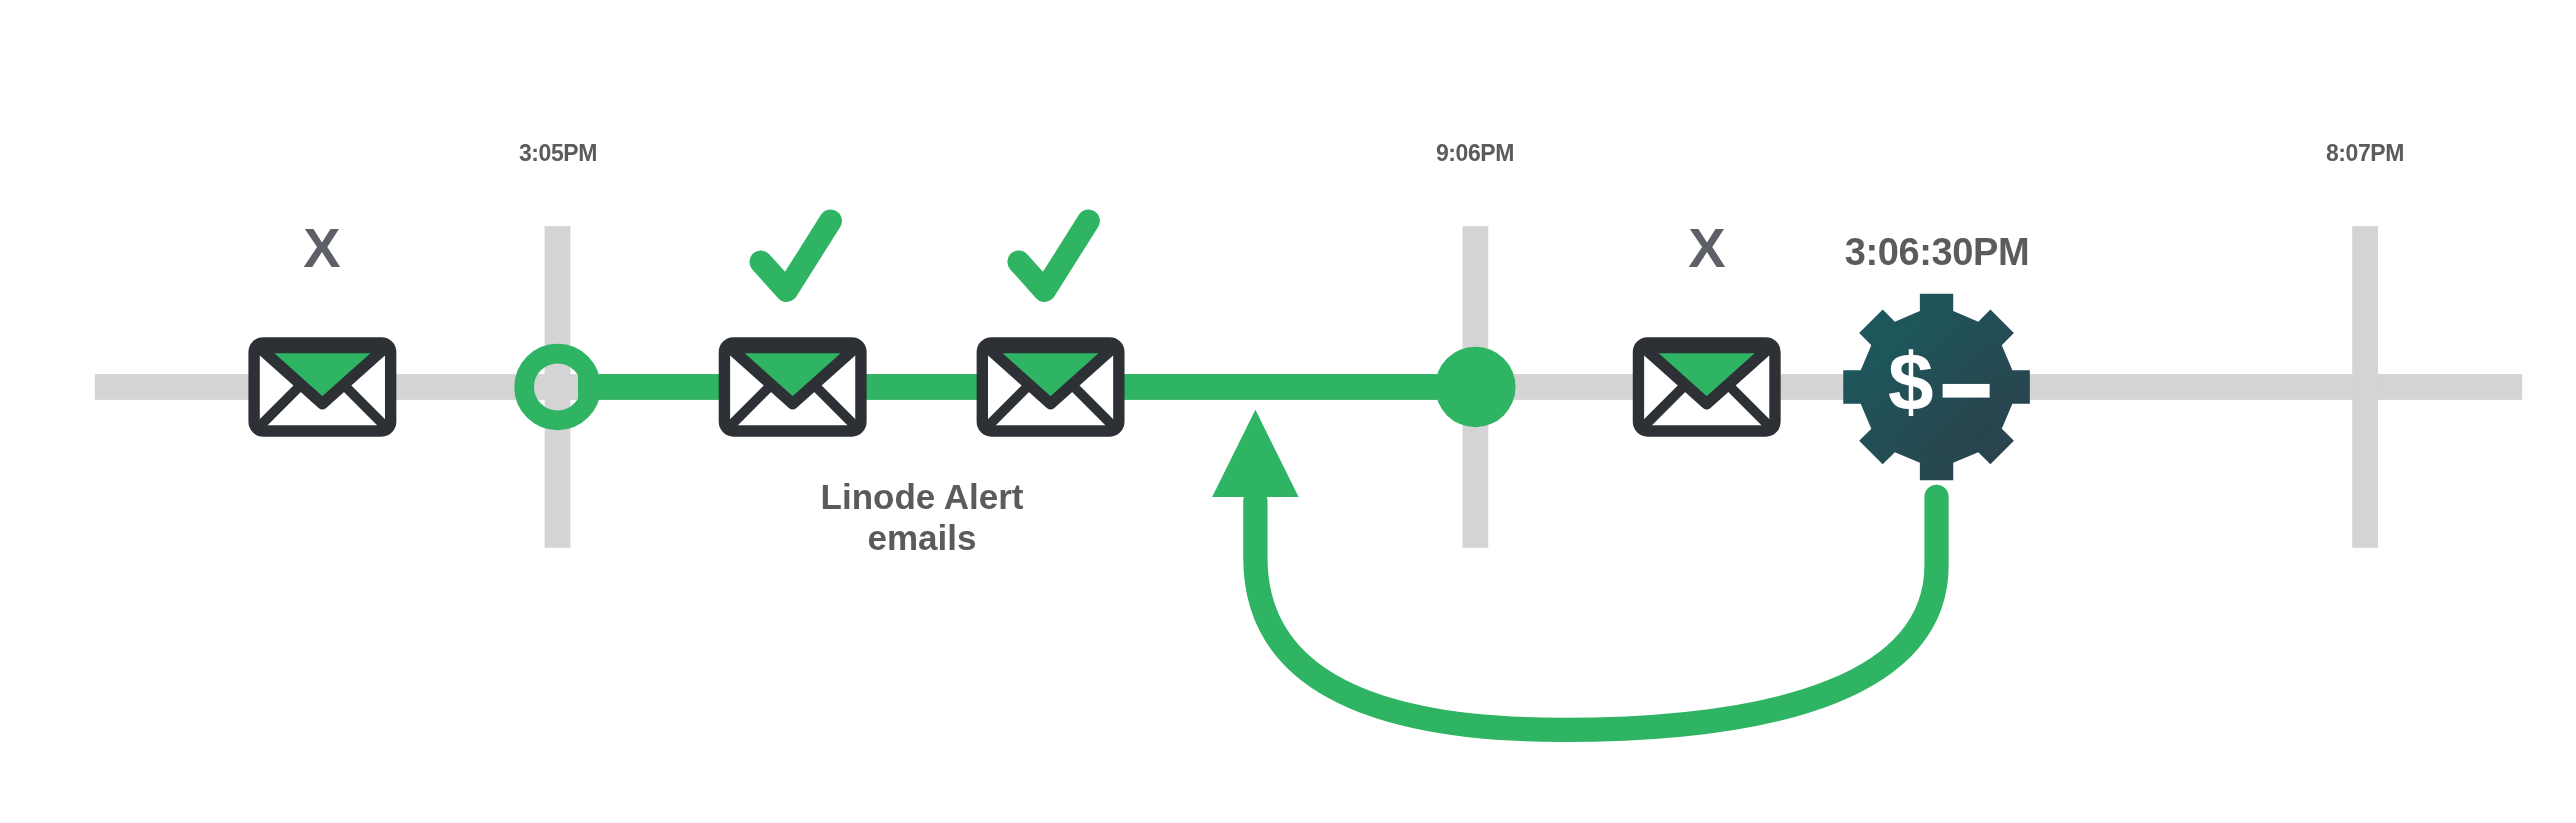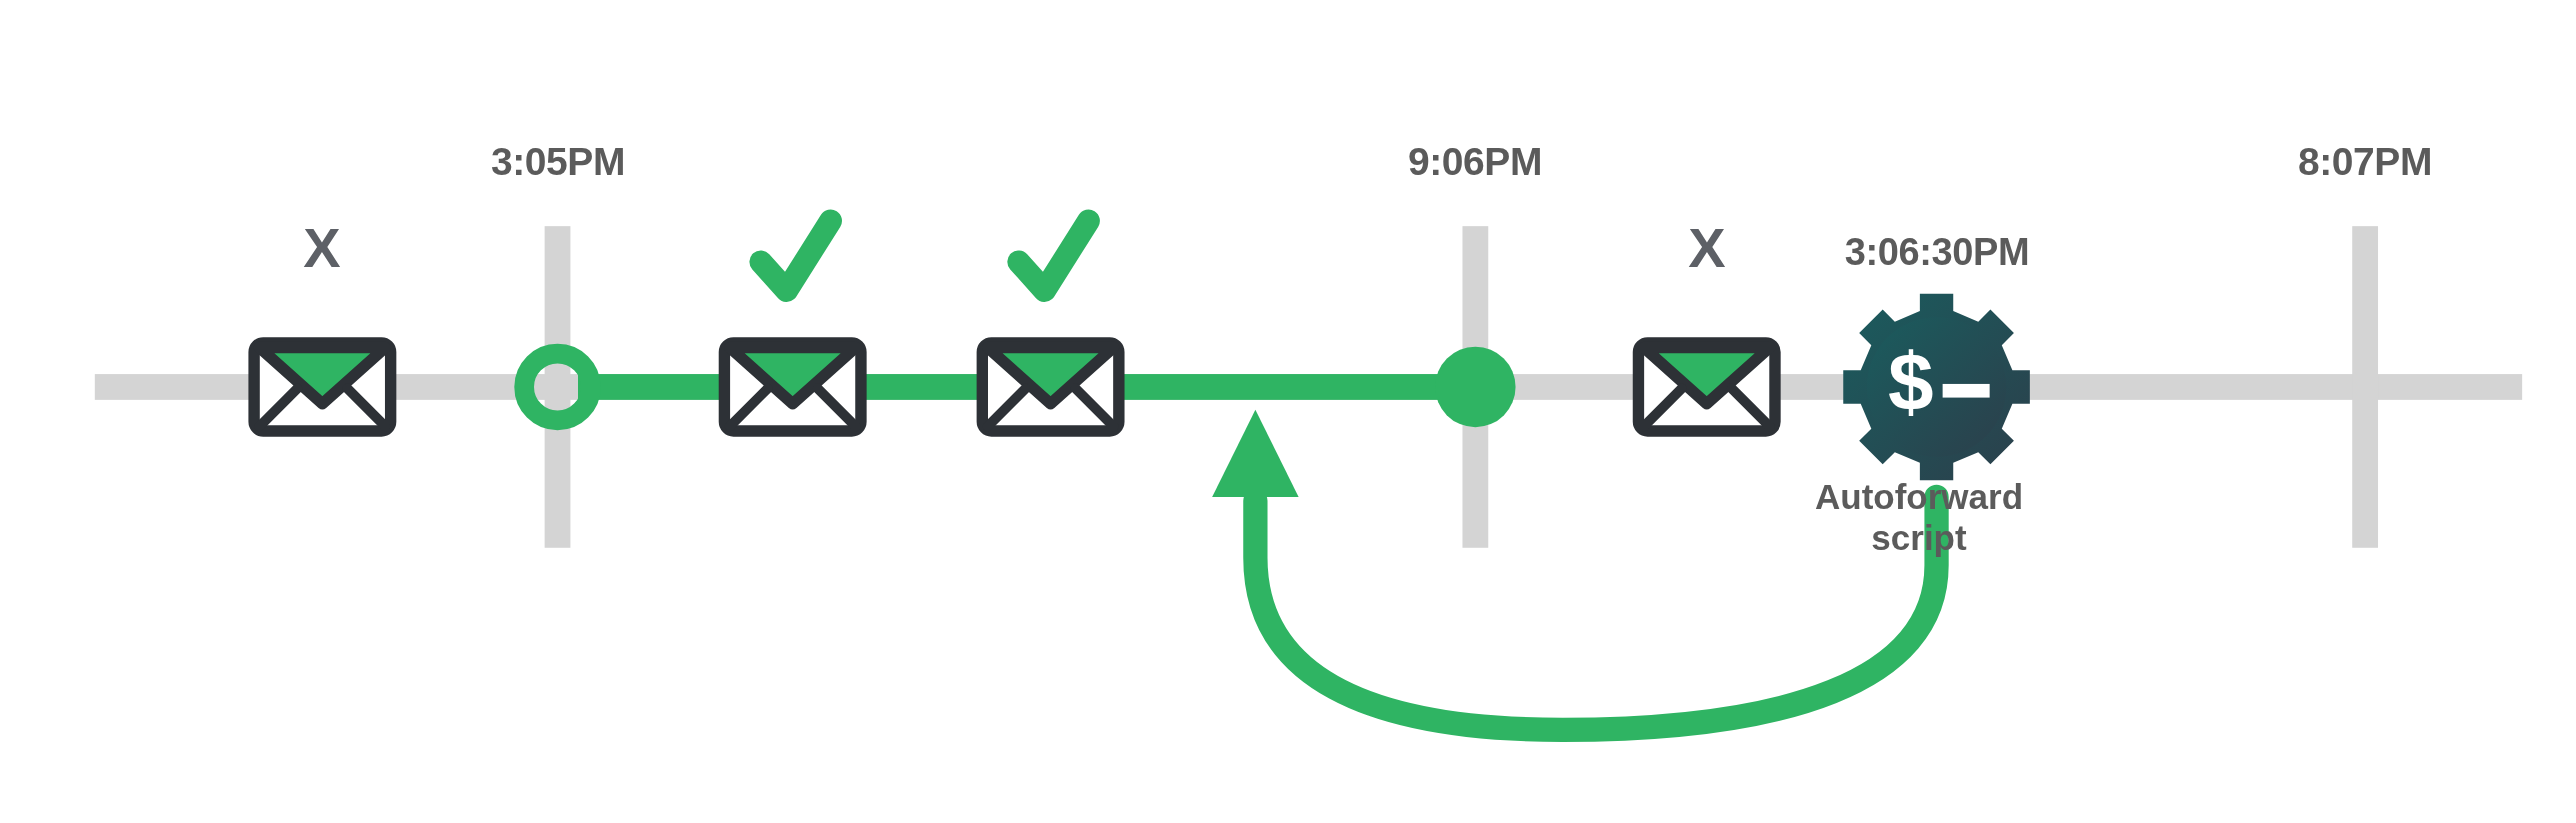--- a/index.html
+++ b/index.html
@@ -20,21 +20,21 @@
   .timeline-svg {
     position: absolute;
     top: 0;
     left: 0;
     width: 2576px;
     height: 824px;
     display: block;
   }
   .time-label {
     position: absolute;
-    font-size: 39px;
+    font-size: 23px;
     font-weight: bold;
     color: #5b5b5b;
     letter-spacing: -0.4px;
     white-space: nowrap;
     transform: translateX(-50%);
     line-height: 1;
   }
   .time-label.sub {
     font-size: 38px;
   }
@@ -158,17 +158,17 @@
 
   <div class="time-label" style="left:558px; top:142px;">3:05PM</div>
   <div class="time-label" style="left:1475px; top:142px;">9:06PM</div>
   <div class="time-label" style="left:2365px; top:142px;">8:07PM</div>
 
   <div class="time-label sub" style="left:1937px; top:233px;">3:06:30PM</div>
 
   <div class="x-mark" style="left:322px; top:220px;">X</div>
   <div class="x-mark" style="left:1707px; top:220px;">X</div>
 
-  <div class="node-caption" style="left:1919px; top:476px;">Autoforward
-script</div>
+  <div class="node-caption" style="left:922px; top:476px;">Linode Alert
+emails</div>
 
 </div>
 
 
 </body></html>

